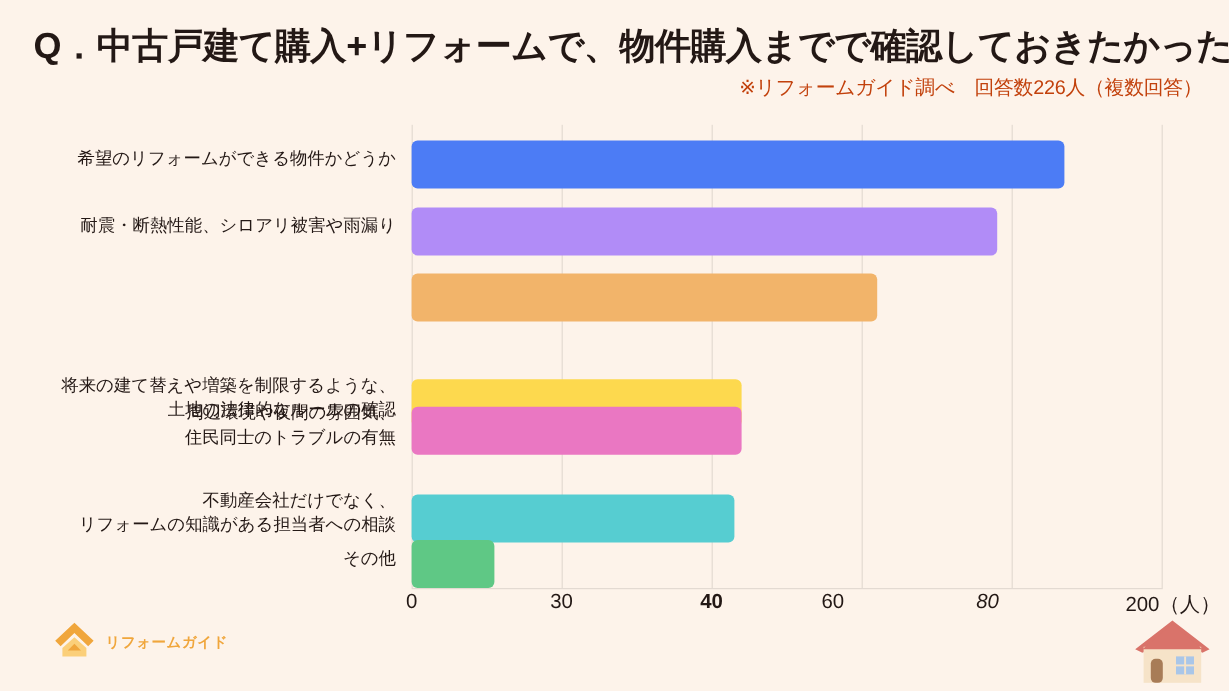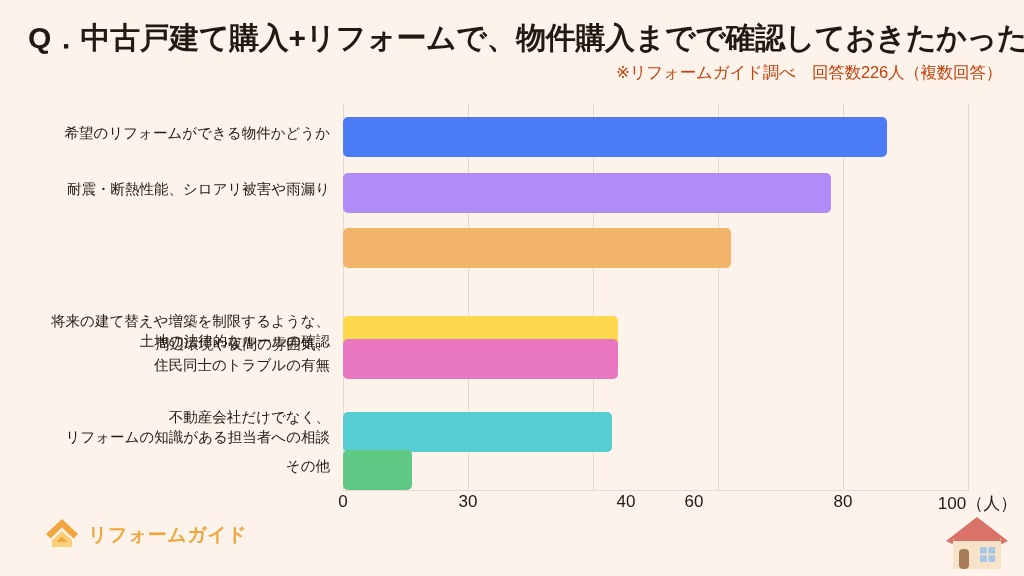--- a/index.html
+++ b/index.html
@@ -136,21 +136,21 @@
   #logo {
     position: absolute;
     left: 43px;
     top: 513px;
     height: 44px;
     display: flex;
     align-items: center;
     gap: 7px;
   }
   #logo-text {
-    font-size: 19px;
+    font-size: 12px;
     font-weight: 700;
     letter-spacing: 0.5px;
     color: #F0A63C;
   }
 
   
   #house-illustration {
     position: absolute;
     left: 944px;
     top: 511px;
@@ -172,24 +172,24 @@
       <div class="gridline" style="left: 125px; background: rgb(227, 218, 210);"></div>
       <div class="gridline" style="left: 250px; background: rgb(227, 218, 210);"></div>
       <div class="gridline" style="left: 375px; background: rgb(227, 218, 210);"></div>
       <div class="gridline" style="left: 500px; background: rgb(227, 218, 210);"></div>
       <div class="gridline" style="left: 625px; background: rgb(227, 218, 210);"></div>
     </div>
   <div class="axis-baseline"></div>
   <div id="xticks">
       <span class="xtick-label" style="left: 343px;">0</span>
       <span class="xtick-label" style="left: 468px;">30</span>
-      <span class="xtick-label" style="left: 626px;">40</span>
+      <span class="xtick-label" style="left: 593px; font-weight: bold;">40</span>
       <span class="xtick-label" style="left: 694px;">60</span>
-      <span class="xtick-label" style="left: 843px;">80</span>
-      <span class="xtick-label unit" style="left: 968px;">100（人）</span>
+      <span class="xtick-label" style="left: 823px; font-style: italic;">80</span>
+      <span class="xtick-label unit" style="left: 968px;">200（人）</span>
     </div>
   <div id="rows">
       <div class="row" style="top: 117px;">
         <div class="cat-label">希望のリフォームができる物件かどうか</div>
         <div class="bar" style="width: 543.75px; background: rgb(76, 124, 245);"></div>
       </div>
       <div class="row" style="top: 172.5px;">
         <div class="cat-label">耐震・断熱性能、シロアリ被害や雨漏り</div>
         <div class="bar" style="width: 487.5px; background: rgb(177, 140, 247);"></div>
       </div>

